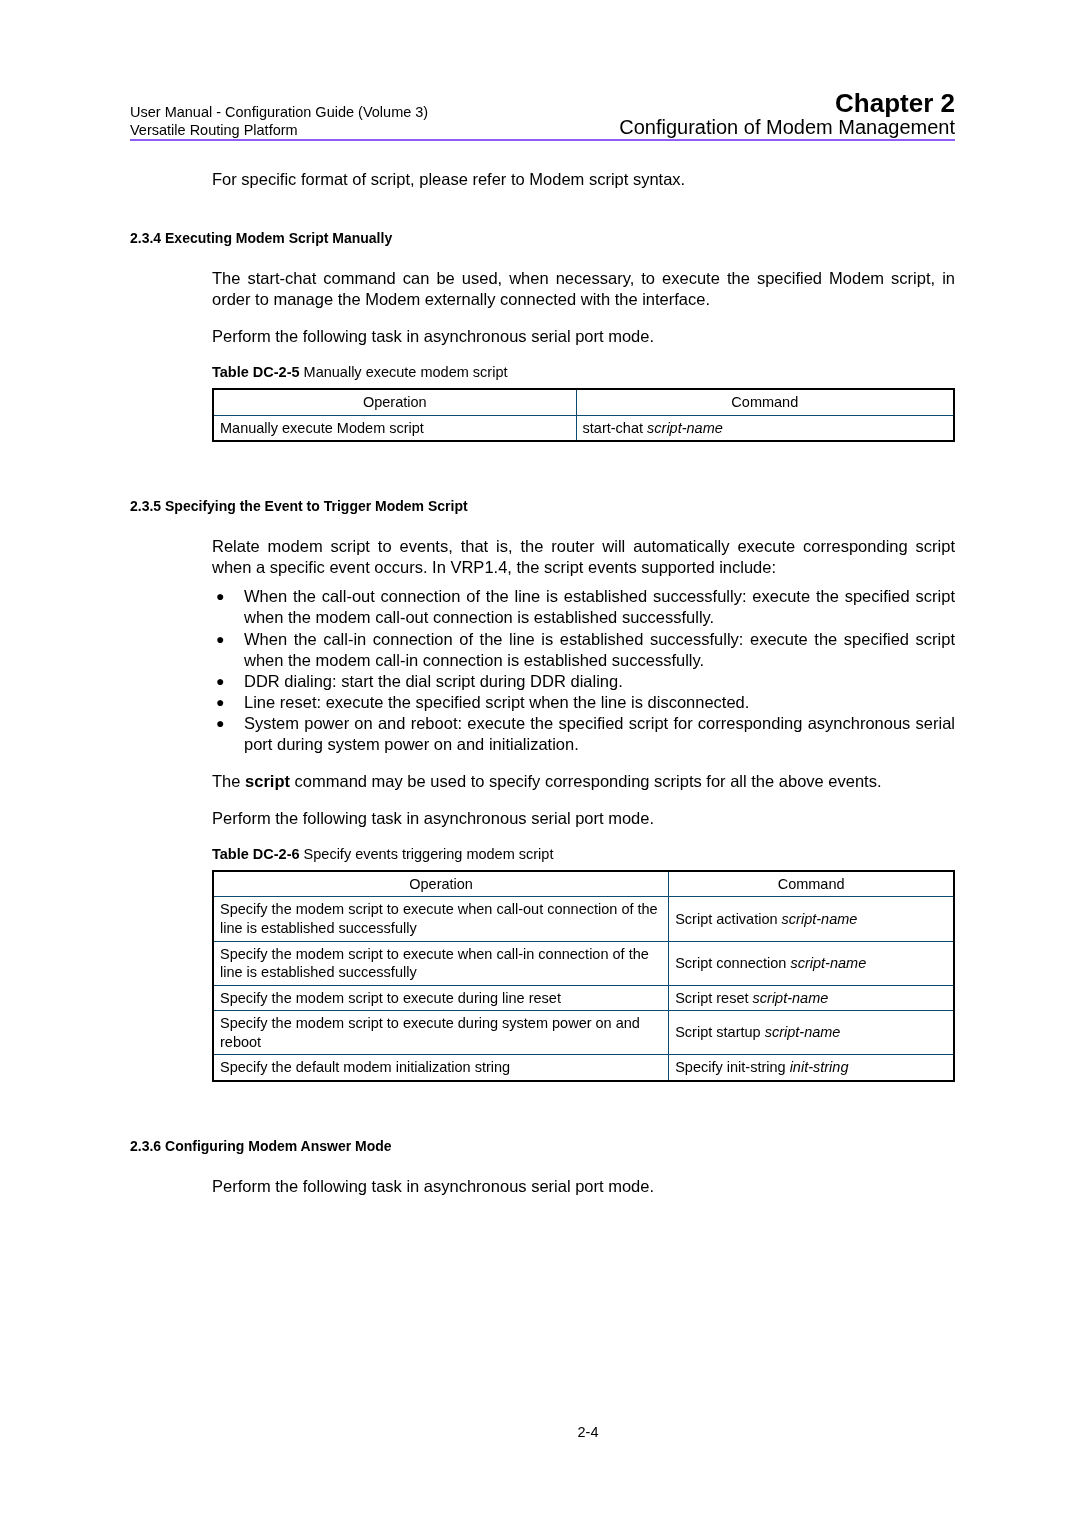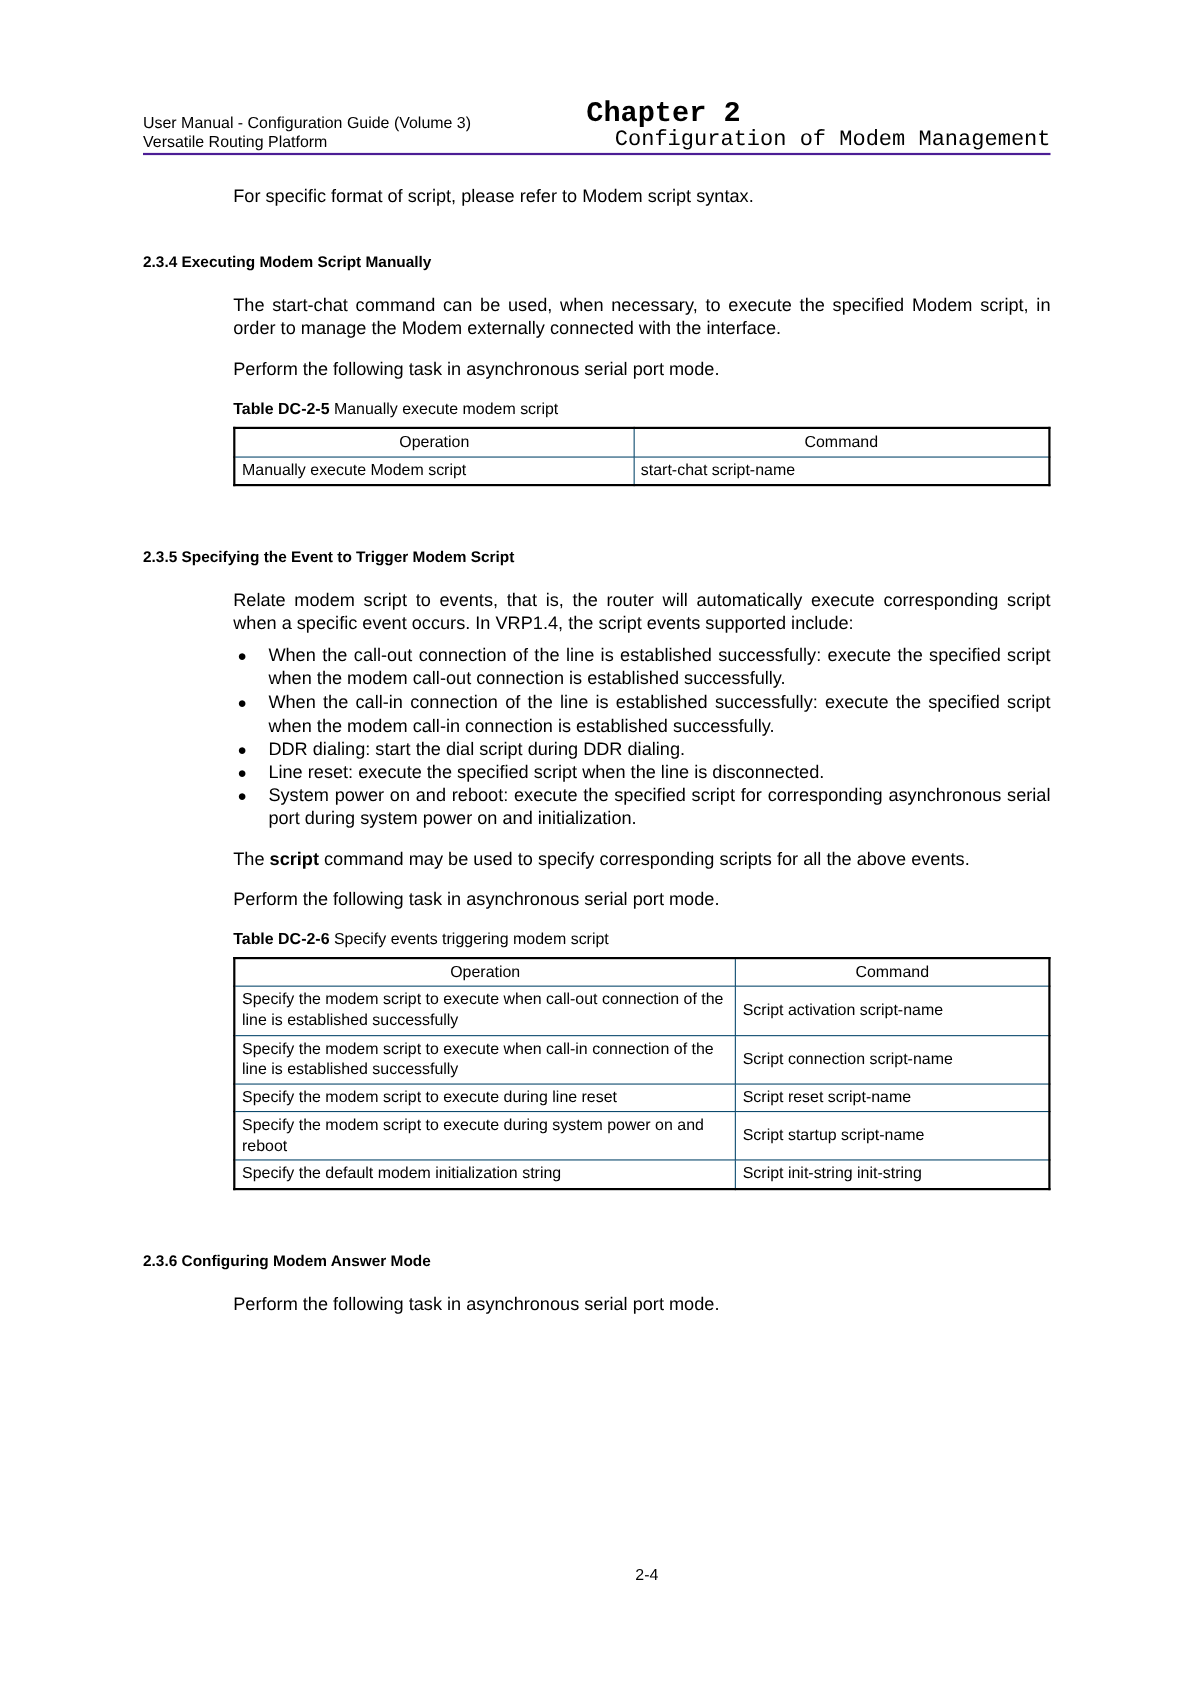--- a/index.html
+++ b/index.html
@@ -15,29 +15,29 @@
     width: 1080px;
     height: 1528px;
     position: relative;
     box-sizing: border-box;
     padding: 90px 125px 0 130px; 
   }
   .header {
     display: flex;
     justify-content: space-between;
     align-items: flex-end;
-    border-bottom: 2px solid #4c1d95;
+    border-bottom: 2px solid #8b5cf6;
     padding-bottom: 0px;
   }
   .header-left {
     font-size: 14.5px;
     line-height: 1.25;
   }
   .header-right {
-    font-family: Liberation Mono, monospace;
+    text-align: right;
   }
   .chapter {
     font-size: 26px;
     font-weight: bold;
     line-height: 1.0;
   }
   .subchapter {
     font-size: 20px;
     margin-left: 26px;
   }
@@ -91,21 +91,21 @@
     margin: 0;
   }
   ul.bullets li::before {
     content: "●";
     position: absolute;
     left: 4px;
     top: 0;
     font-size: 14px;
     line-height: 21px;
   }
-  .cmd-italic { }
+  .cmd-italic { font-style: italic; }
   .bold { font-weight: bold; }
   .footer {
     position: absolute;
     bottom: 88px;
     left: 0;
     width: 100%;
     text-align: center;
     font-size: 14.5px;
     padding-left: 48px;
   }
@@ -198,21 +198,21 @@
         <tr>
           <td>Specify the modem script to execute during line reset</td>
           <td><span>Script reset </span><span class="cmd-italic">script-name</span></td>
         </tr>
         <tr>
           <td>Specify the modem script to execute during system power on and reboot</td>
           <td><span>Script startup </span><span class="cmd-italic">script-name</span></td>
         </tr>
         <tr>
           <td>Specify the default modem initialization string</td>
-          <td><span>Script  init-string  </span><span class="cmd-italic">init-string</span></td>
+          <td><span>Specify  init-string  </span><span class="cmd-italic">init-string</span></td>
         </tr>
       </tbody>
         </table>
     </div>
 
     <div class="h2" style="margin-top:56px">2.3.6  Configuring Modem Answer Mode</div>
 
     <div class="indent-block">
       <p class="para">Perform the following task in asynchronous serial port mode.</p>
     </div>

